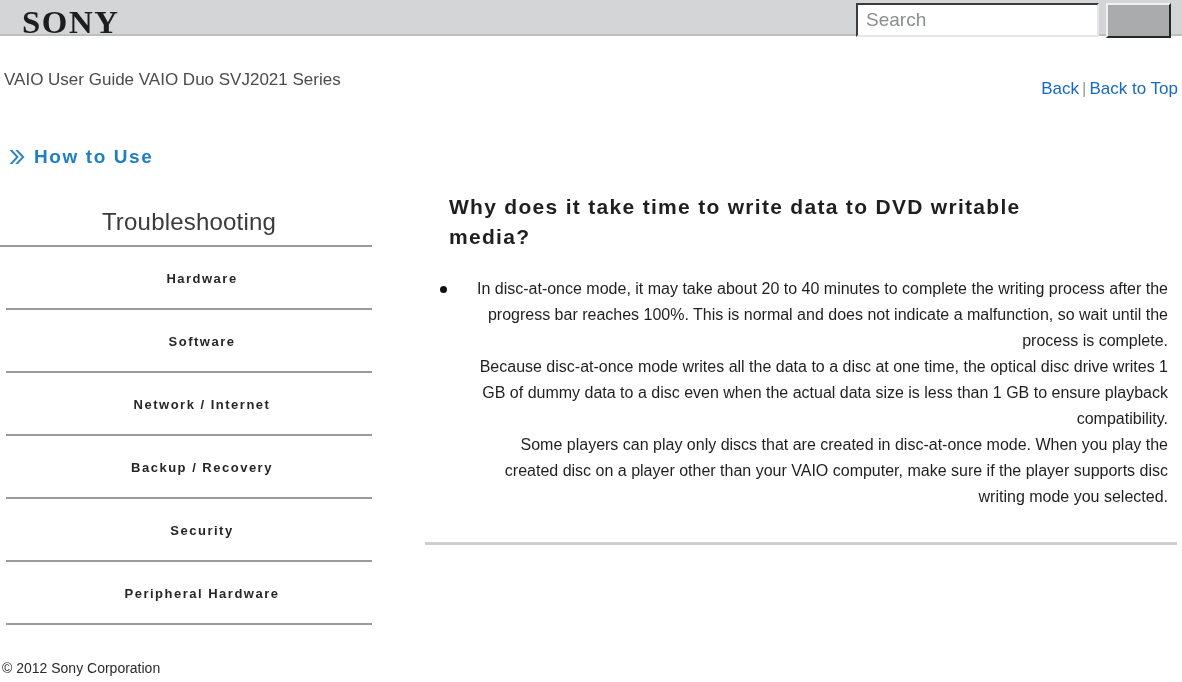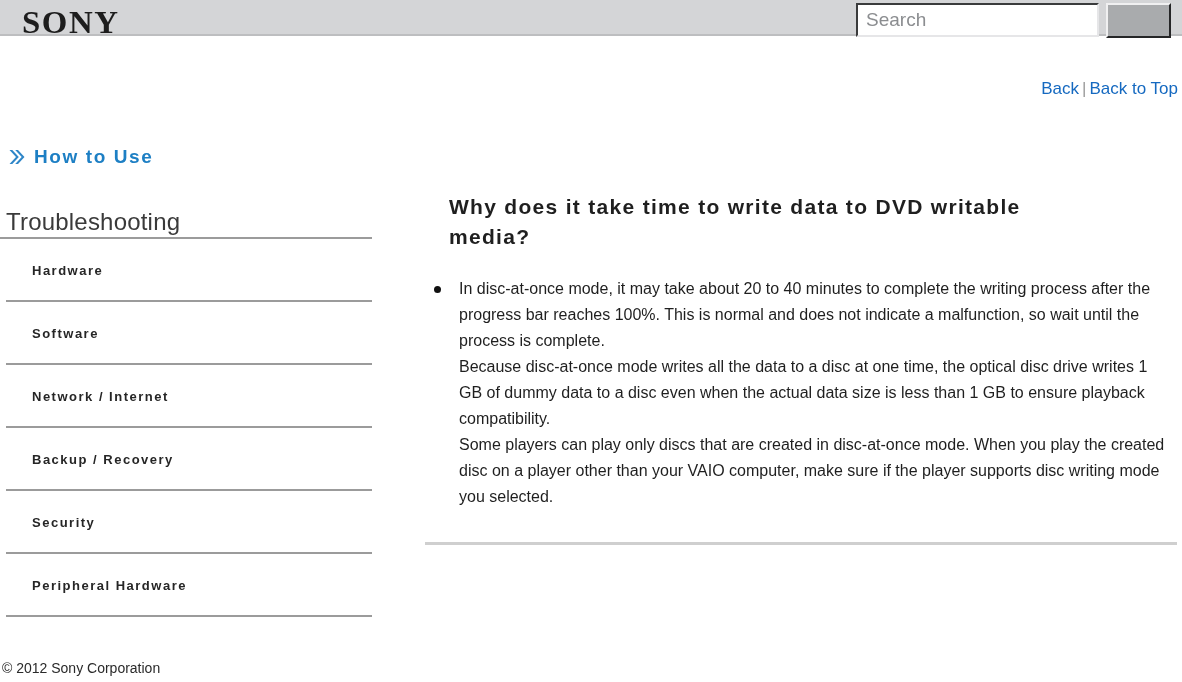--- a/index.html
+++ b/index.html
@@ -110,20 +110,21 @@
     text-decoration: none;
   }
   .nav-sep { color: #9a9a9a; padding: 0 3px; }
 
   
   #sidebar {
     position: absolute;
     left: 0;
     top: 140px;
     width: 380px;
+    text-align: center;
   }
   #how-to-use {
     display: flex;
     align-items: center;
     padding-left: 8px;
     height: 34px;
   }
   #how-to-use-icon {
     width: 18px;
     height: 18px;
@@ -136,21 +137,21 @@
     font-weight: bold;
     color: #1d7fc4;
     letter-spacing: 1.6px;
   }
   #troubleshooting {
     margin-top: 34px;
     padding-left: 6px;
     font-size: 24px;
     color: #3a3a3a;
     letter-spacing: 0.2px;
-    padding-bottom: 1px;
+    padding-bottom: 9px;
     border-bottom: 2px solid #9b9b9b;
     margin-right: 8px;
   }
   .side-item {
     margin-left: 6px;
     margin-right: 8px;
     padding-left: 26px;
     padding-top: 24px;
     padding-bottom: 22px;
     font-size: 13px;
@@ -172,23 +173,24 @@
   #content-title {
     font-size: 21px;
     font-weight: bold;
     color: #1f1f1f;
     letter-spacing: 1.3px;
     line-height: 30px;
     max-width: 640px;
     margin-left: 24px;
   }
   #content-list {
-    margin: 3px;
+    margin: 9px;
     padding: 0;
     list-style: none;
+    text-align: right;
   }
   #content-list li {
     position: relative;
     padding-left: 31px;
     margin-top: 24px;
     font-size: 16px;
     line-height: 26px;
     color: #1f1f1f;
   }
   #content-list li::before {
@@ -222,20 +224,21 @@
 
 <div id="header-bar">
   <div id="sony-logo">SONY</div>
   <div id="search-wrap">
     <input id="search-input" type="text" placeholder="Search" style="">
     <button id="search-button"></button>
   </div>
 </div>
 
 <div id="subheader">
+  <div id="guide-title">VAIO User Guide VAIO Duo SVJ2021 Series</div>
   <div id="nav-links">
     <a href="#">Back</a><span class="nav-sep">|</span><a href="#">Back to Top</a>
   </div>
 </div>
 
 <div id="sidebar">
 
   <div id="how-to-use">
     <svg id="how-to-use-icon" viewBox="0 0 18 18">
       <path d="M1.5 2 L8 9 L1.5 16 L4.3 16 L10.8 9 L4.3 2 Z" fill="#2e86c8"></path>

